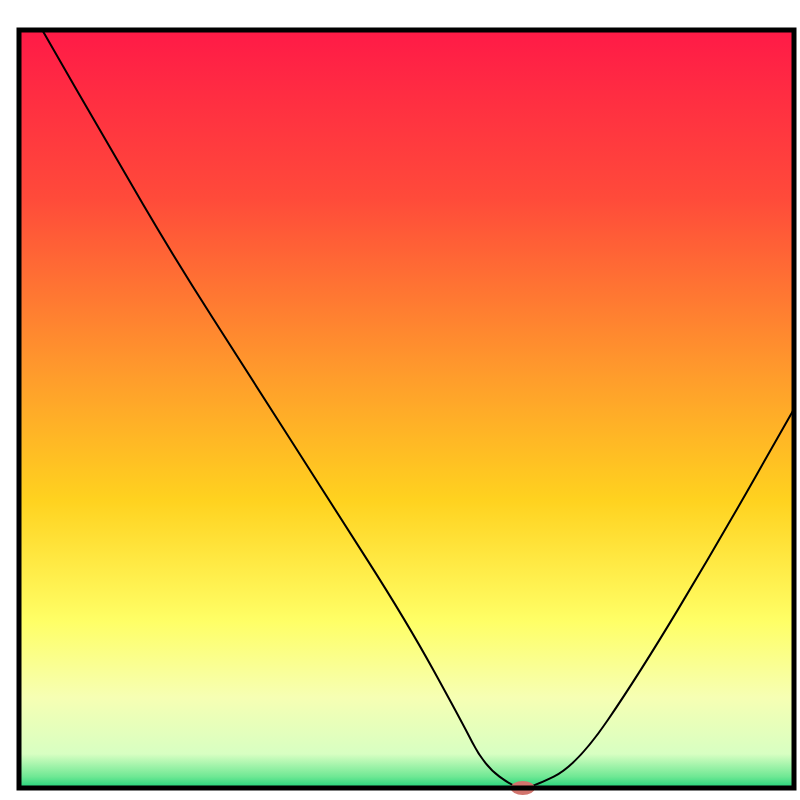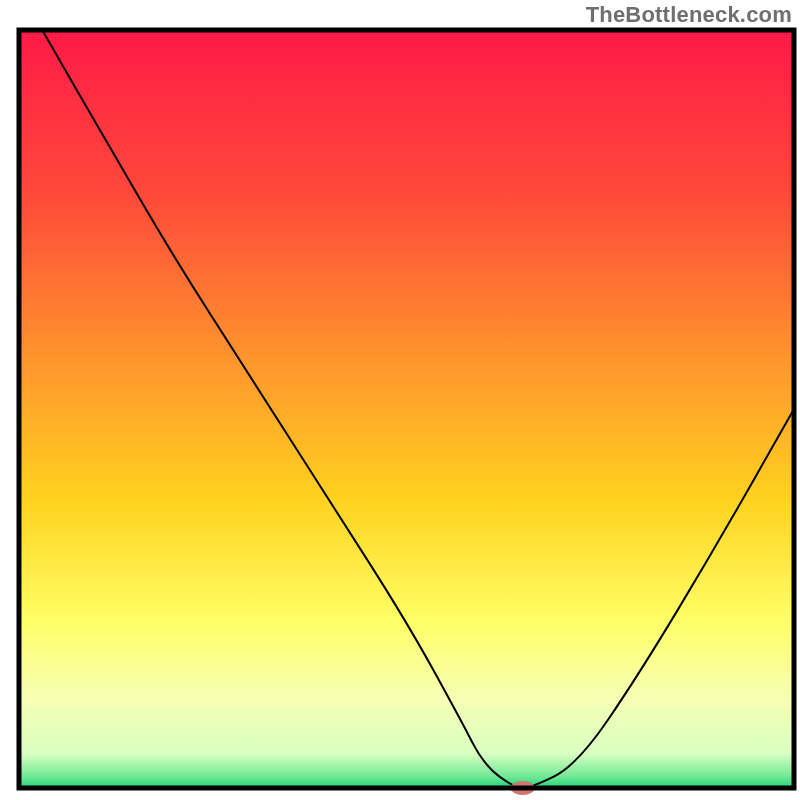--- a/index.html
+++ b/index.html
@@ -30,21 +30,20 @@
     position: absolute;
     left: 0;
     top: 0;
   }
 </style>
 </head>
 <body>
 
 <div class="stage">
 
-  <div class="watermark">TheBottleneck.com</div>
 
   <svg class="plot" width="800" height="800" viewBox="0 0 800 800">
     <defs>
       <linearGradient id="bg-grad" x1="0" y1="0" x2="0" y2="1">
           <stop offset="0.00%" stop-color="#ff1a47"></stop>
           <stop offset="22.00%" stop-color="#ff4a3a"></stop>
           <stop offset="45.00%" stop-color="#ff9a2c"></stop>
           <stop offset="62.00%" stop-color="#ffd21f"></stop>
           <stop offset="78.00%" stop-color="#ffff66"></stop>
           <stop offset="88.00%" stop-color="#f6ffb3"></stop>

